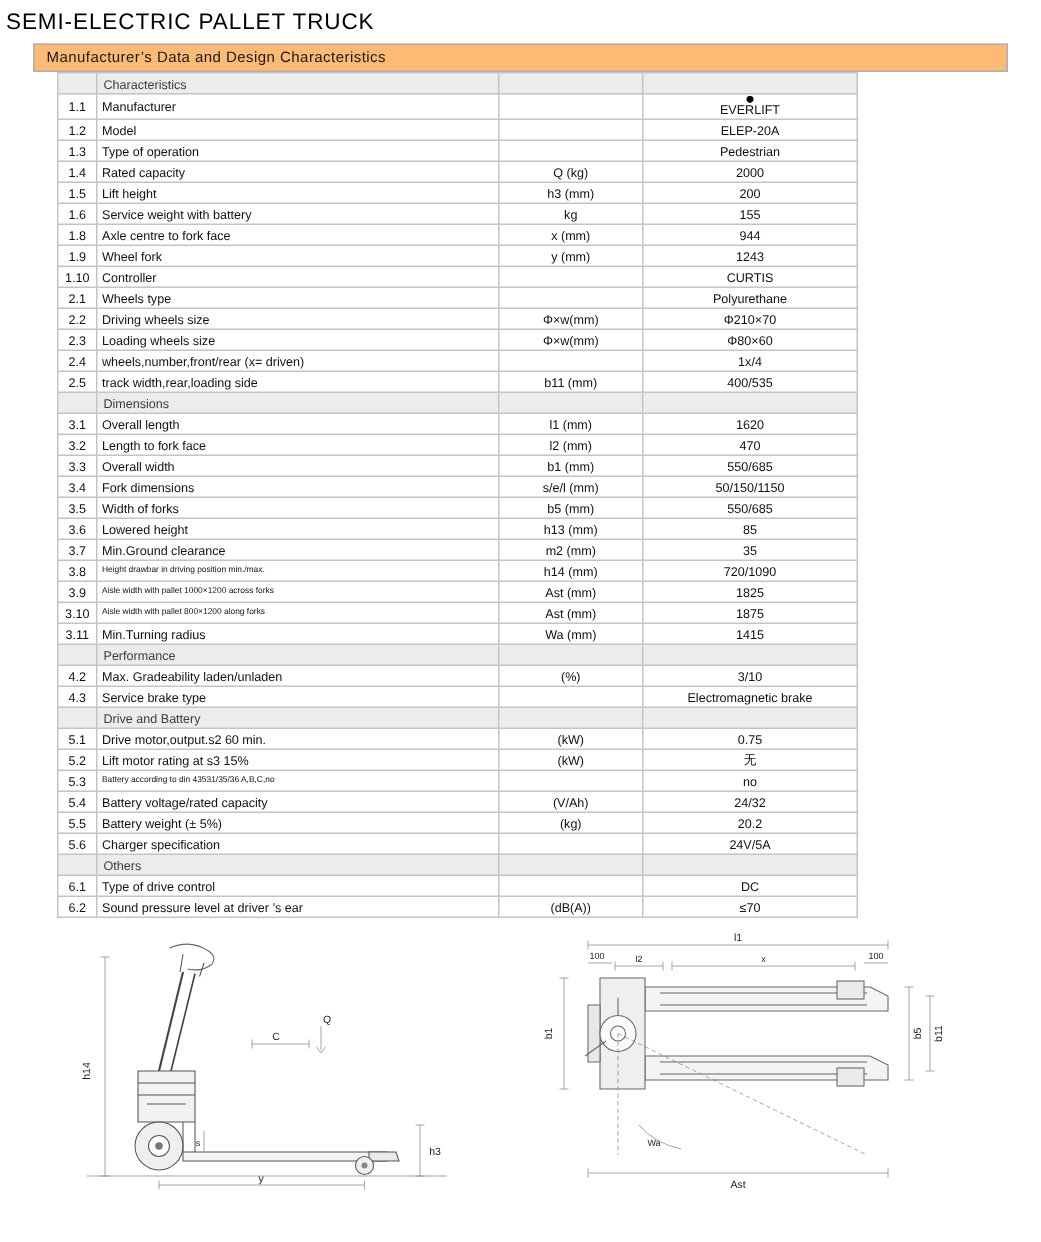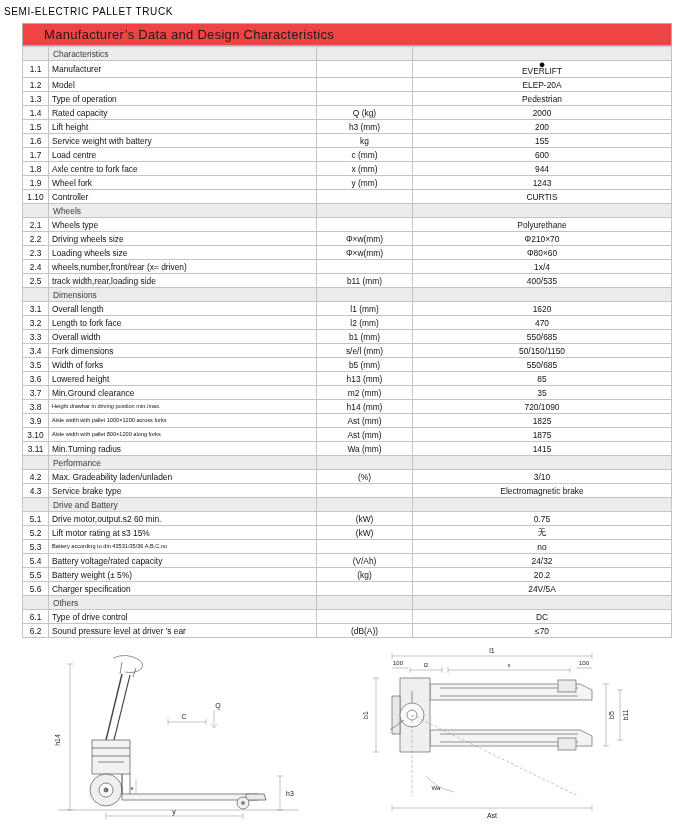--- a/index.html
+++ b/index.html
@@ -9,38 +9,38 @@
     font-family: "Liberation Sans", sans-serif;
   }
   .page {
     width: 694px;
     height: 828px;
     position: relative;
     background: #fff;
     overflow: hidden;
   }
   .doc-title {
-    font-size: 10px;
+    font-size: 15px;
     letter-spacing: 0.6px;
     padding: 6px 0 4px 4px;
     color: #000;
     font-family: "Liberation Sans", sans-serif;
   }
   .spec-header {
     margin: 2px 22px 0 22px;
-    background: #ef4444;
+    background: #fdba74;
     border: 1px solid #b0b0b0;
-    font-size: 13px;
-    padding: 3px 21px;
+    font-size: 10px;
+    padding: 3px 8px;
     color: #1a1a1a;
     letter-spacing: 0.3px;
   }
   table.spec {
-    margin: 0 22px;
-    width: 650px;
+    margin: 0 38px;
+    width: 534px;
     border-collapse: collapse;
     font-size: 8.4px;
     color: #111;
   }
   table.spec td {
     border: 1px solid #c4c4c4;
     padding: 1px 3px;
     height: 14px;
     vertical-align: middle;
   }
@@ -142,48 +142,36 @@
           <td class="unit">h3 (mm)</td>
           <td class="val">200</td>
         </tr>
         <tr>
           <td class="num">1.6</td>
           <td class="lbl">Service weight with battery</td>
           <td class="unit">kg</td>
           <td class="val">155</td>
         </tr>
         <tr>
-          <td class="num">1.7</td>
-          <td class="lbl">Load centre</td>
-          <td class="unit">c (mm)</td>
-          <td class="val">600</td>
-        </tr>
-        <tr>
           <td class="num">1.8</td>
           <td class="lbl">Axle centre to fork face</td>
           <td class="unit">x (mm)</td>
           <td class="val">944</td>
         </tr>
         <tr>
           <td class="num">1.9</td>
           <td class="lbl">Wheel fork</td>
           <td class="unit">y (mm)</td>
           <td class="val">1243</td>
         </tr>
         <tr>
           <td class="num">1.10</td>
           <td class="lbl">Controller</td>
           <td class="unit"></td>
           <td class="val">CURTIS</td>
-        </tr>
-        <tr class="section">
-          <td class="num"></td>
-          <td class="lbl sec-label">Wheels</td>
-          <td class="unit"></td>
-          <td class="val"></td>
         </tr>
         <tr>
           <td class="num">2.1</td>
           <td class="lbl">Wheels type</td>
           <td class="unit"></td>
           <td class="val">Polyurethane</td>
         </tr>
         <tr>
           <td class="num">2.2</td>
           <td class="lbl">Driving wheels size</td>

